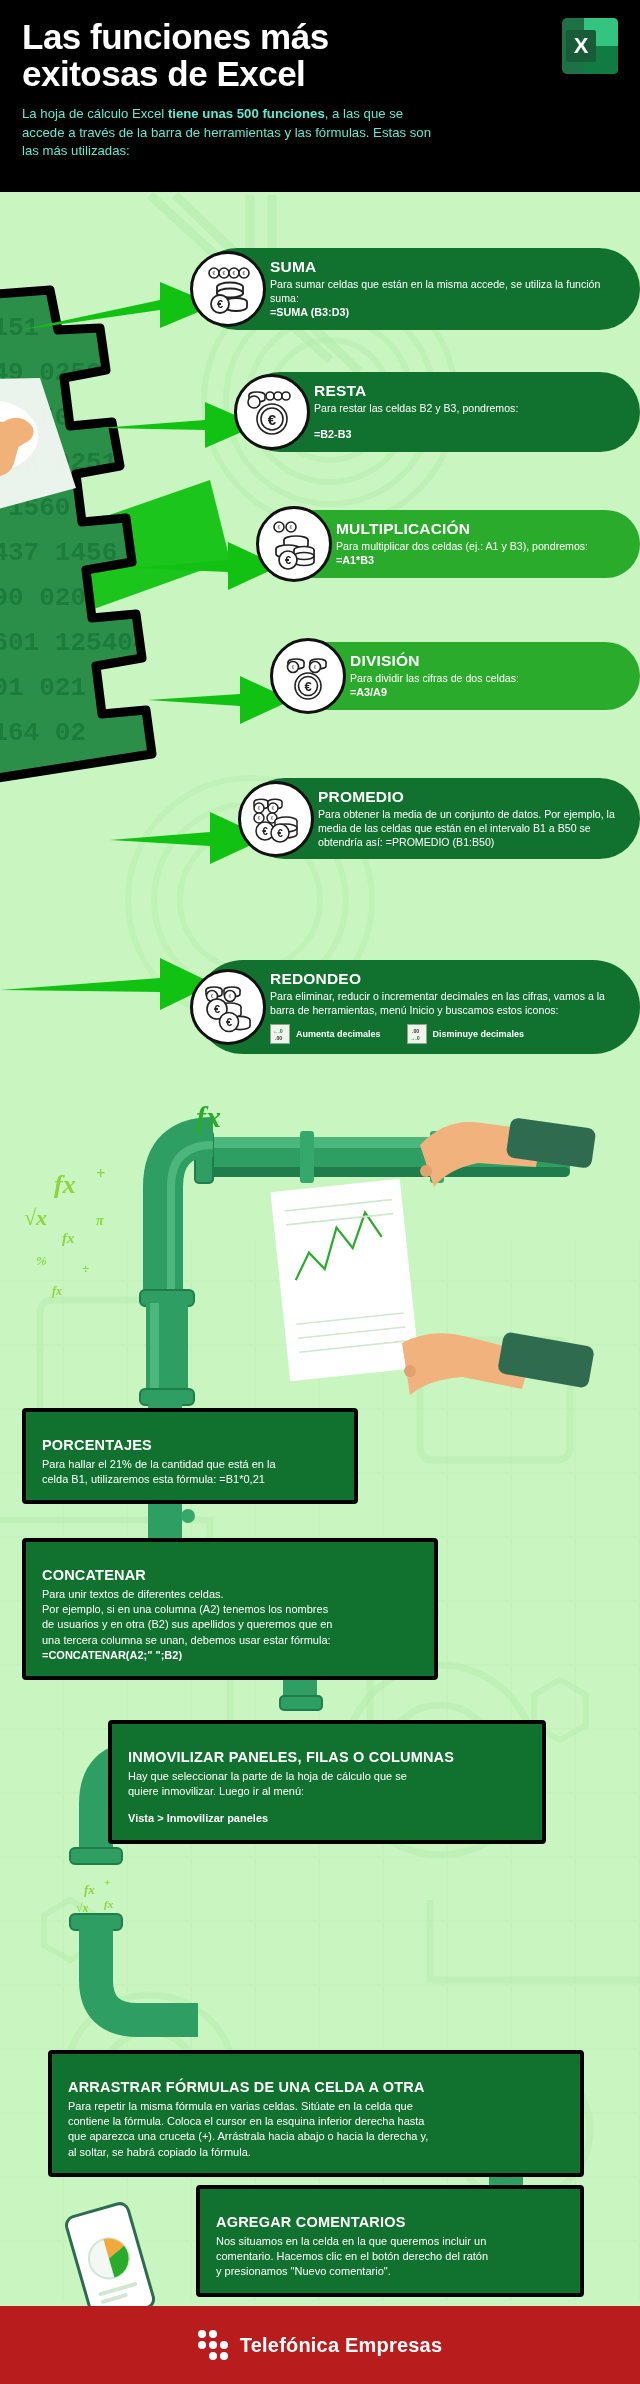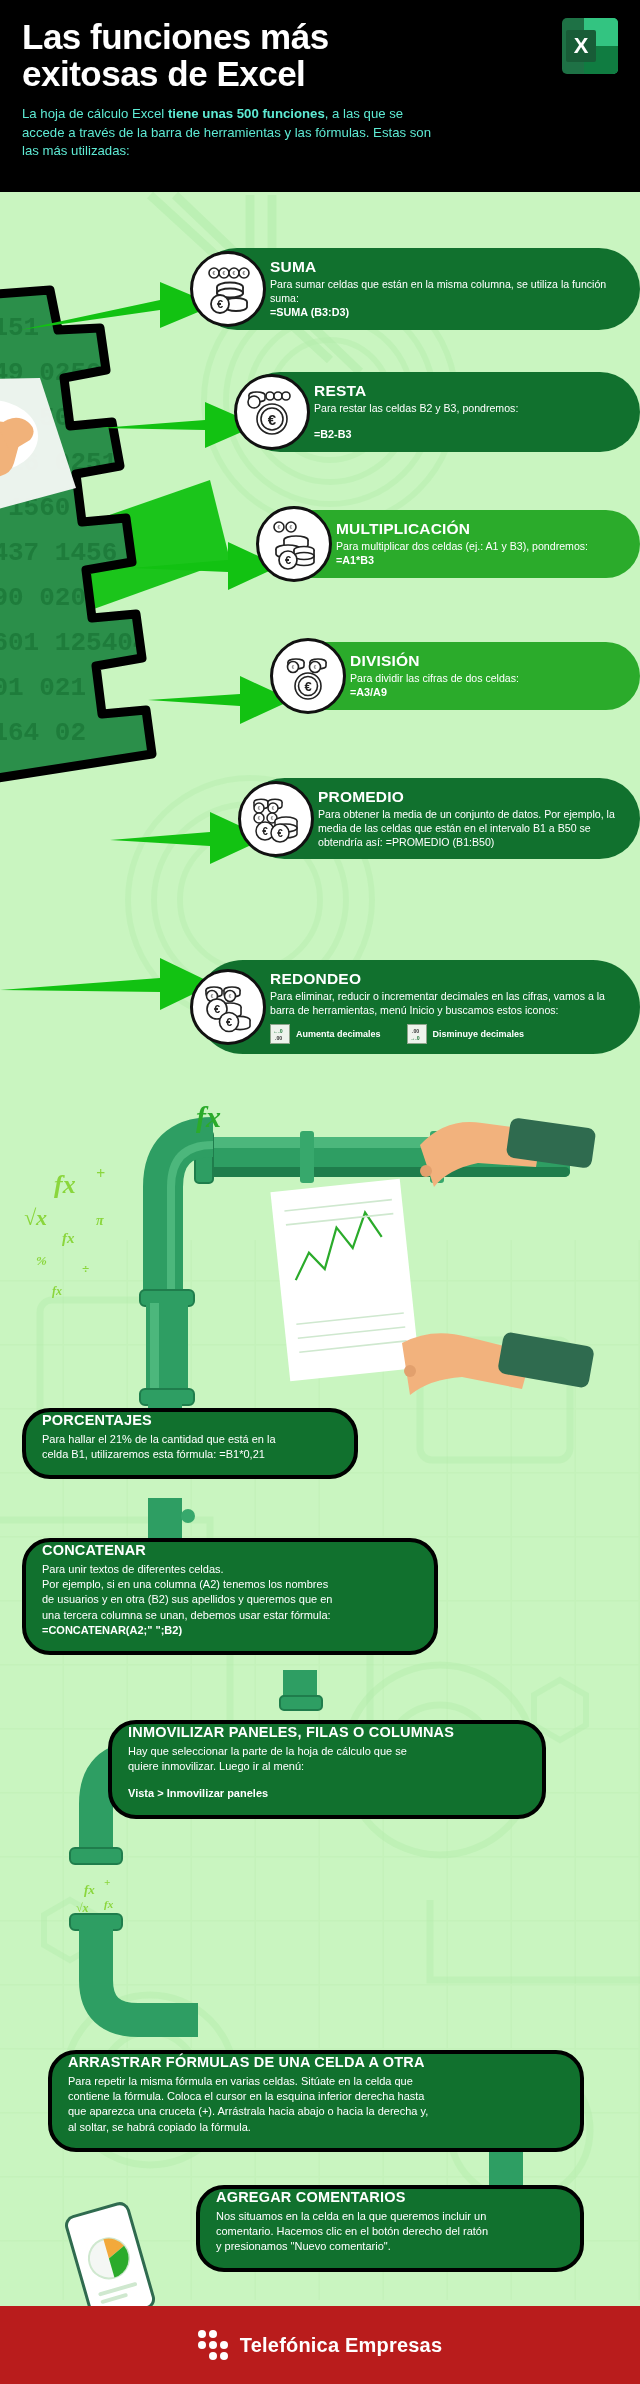--- a/index.html
+++ b/index.html
@@ -72,22 +72,22 @@
   .dec-chip {
     width:20px; height:20px; background:#eef3ec; border:1px solid #8fa58c;
     display:flex; align-items:center; justify-content:center; flex:0 0 auto;
   }
   .dec-label { font-size:9px; font-weight:700; line-height:1.18; }
 
   
   .card {
     position:absolute;
     background:#11712e; color:#fff;
-    border:4px solid #000; border-radius:28px;
-    padding:0 16px 13px 16px;
+    border:4px solid #000; border-radius:4px;
+    padding:25px 16px 13px 16px;
   }
   .card h3 { font-size:14.5px; font-weight:700; letter-spacing:0.2px; margin-bottom:4px; }
   .card p  { font-size:11px; line-height:1.38; }
   .card p.spaced { margin-top:12px; font-weight:700; }
   .card .fx { font-weight:700; }
 
   
   .footer {
     position:absolute; left:0; bottom:0; width:640px; height:78px;
     background:#b91c1c; display:flex; align-items:center; justify-content:center; gap:12px;
@@ -246,21 +246,21 @@
           <ellipse cx="30" cy="32" rx="13" ry="4.5"></ellipse>
           <ellipse cx="36" cy="41" rx="11" ry="4"></ellipse>
           <path d="M25 41 v5 a11 4 0 0 0 22 0 v-5"></path>
           <circle cx="20" cy="43" r="9"></circle>
         </g>
         <text x="20" y="47" font-size="11" text-anchor="middle" fill="#222" font-weight="bold" font-family="Liberation Sans, sans-serif">€</text>
       </svg>
     </div>
     <div class="body">
       <h3>SUMA</h3>
-      <p>Para sumar celdas que están en la misma columna, se utiliza la función suma:</p>
+      <p>Para sumar celdas que están en la misma accede, se utiliza la función suma:</p>
       <div class="formula">=SUMA (B3:D3)</div>
     </div>
   </div>
 
   <div class="pill dark" style="left:240px; top:372px; width:400px;">
     <div class="coin-circle">
       <svg width="56" height="56" viewBox="0 0 56 56">
         <g stroke="#222" stroke-width="1.6" fill="#fff">
           <circle cx="26" cy="12" r="4"></circle>
             <circle cx="34" cy="12" r="4"></circle>

